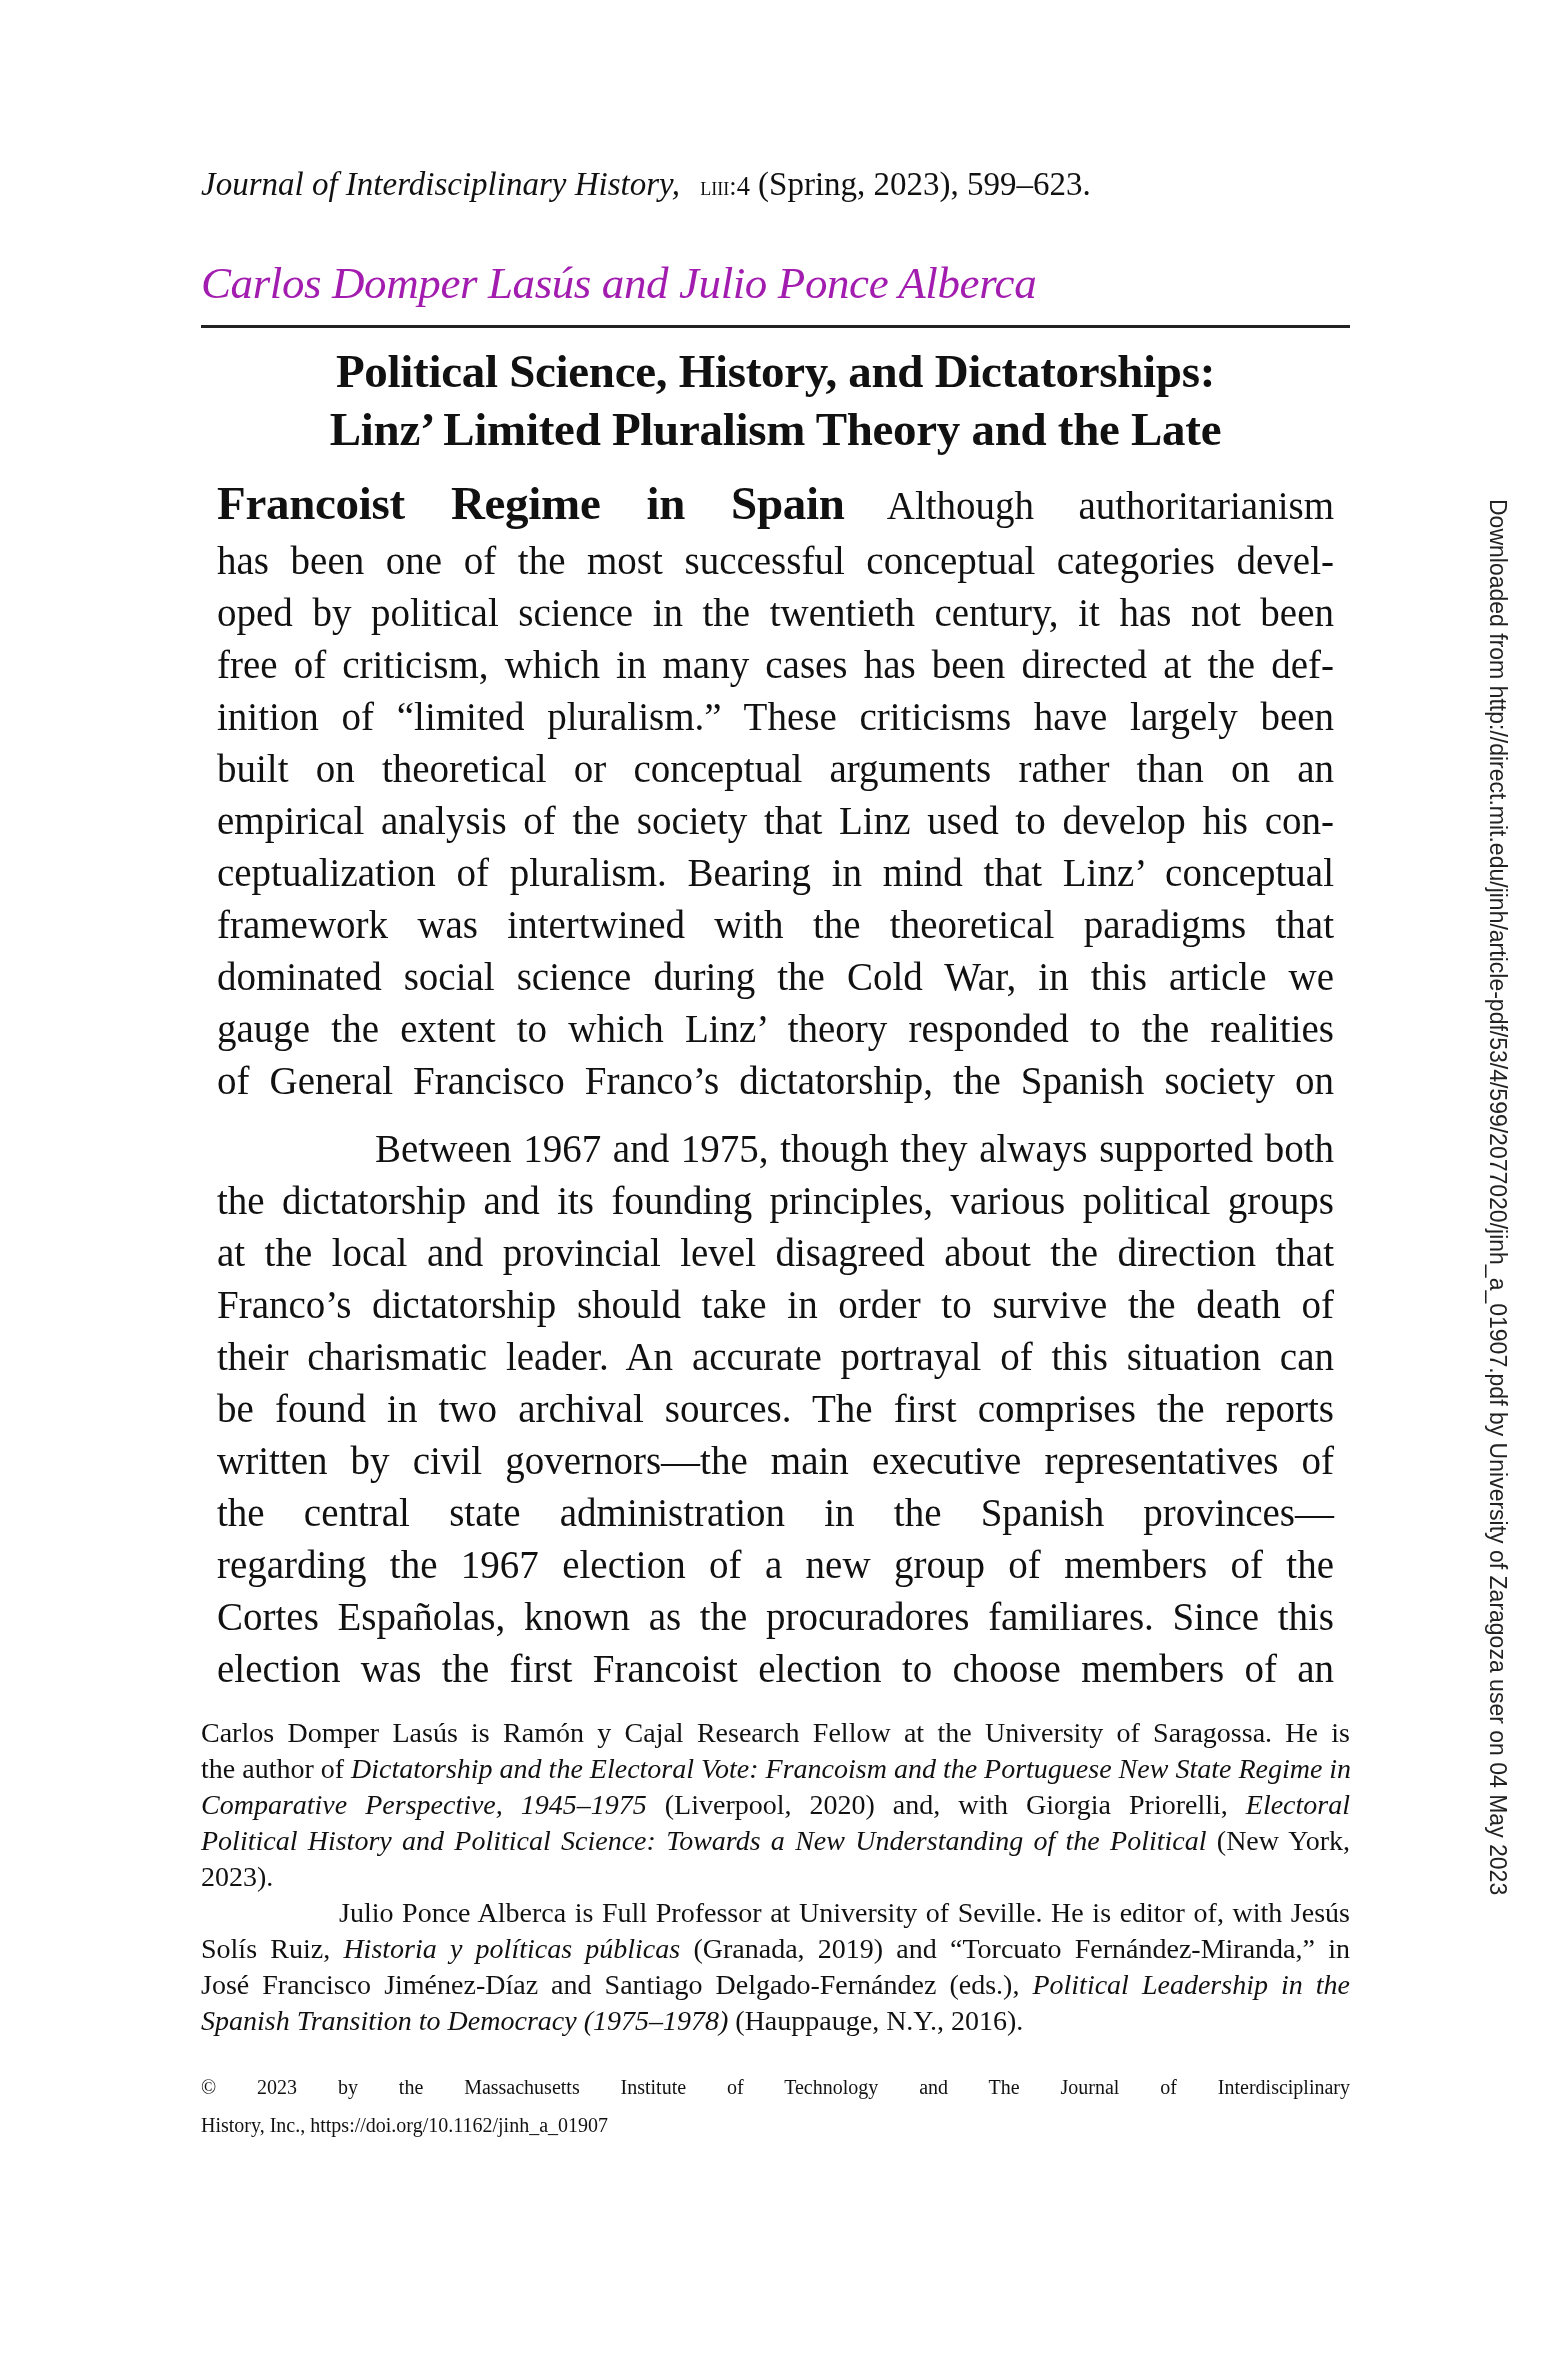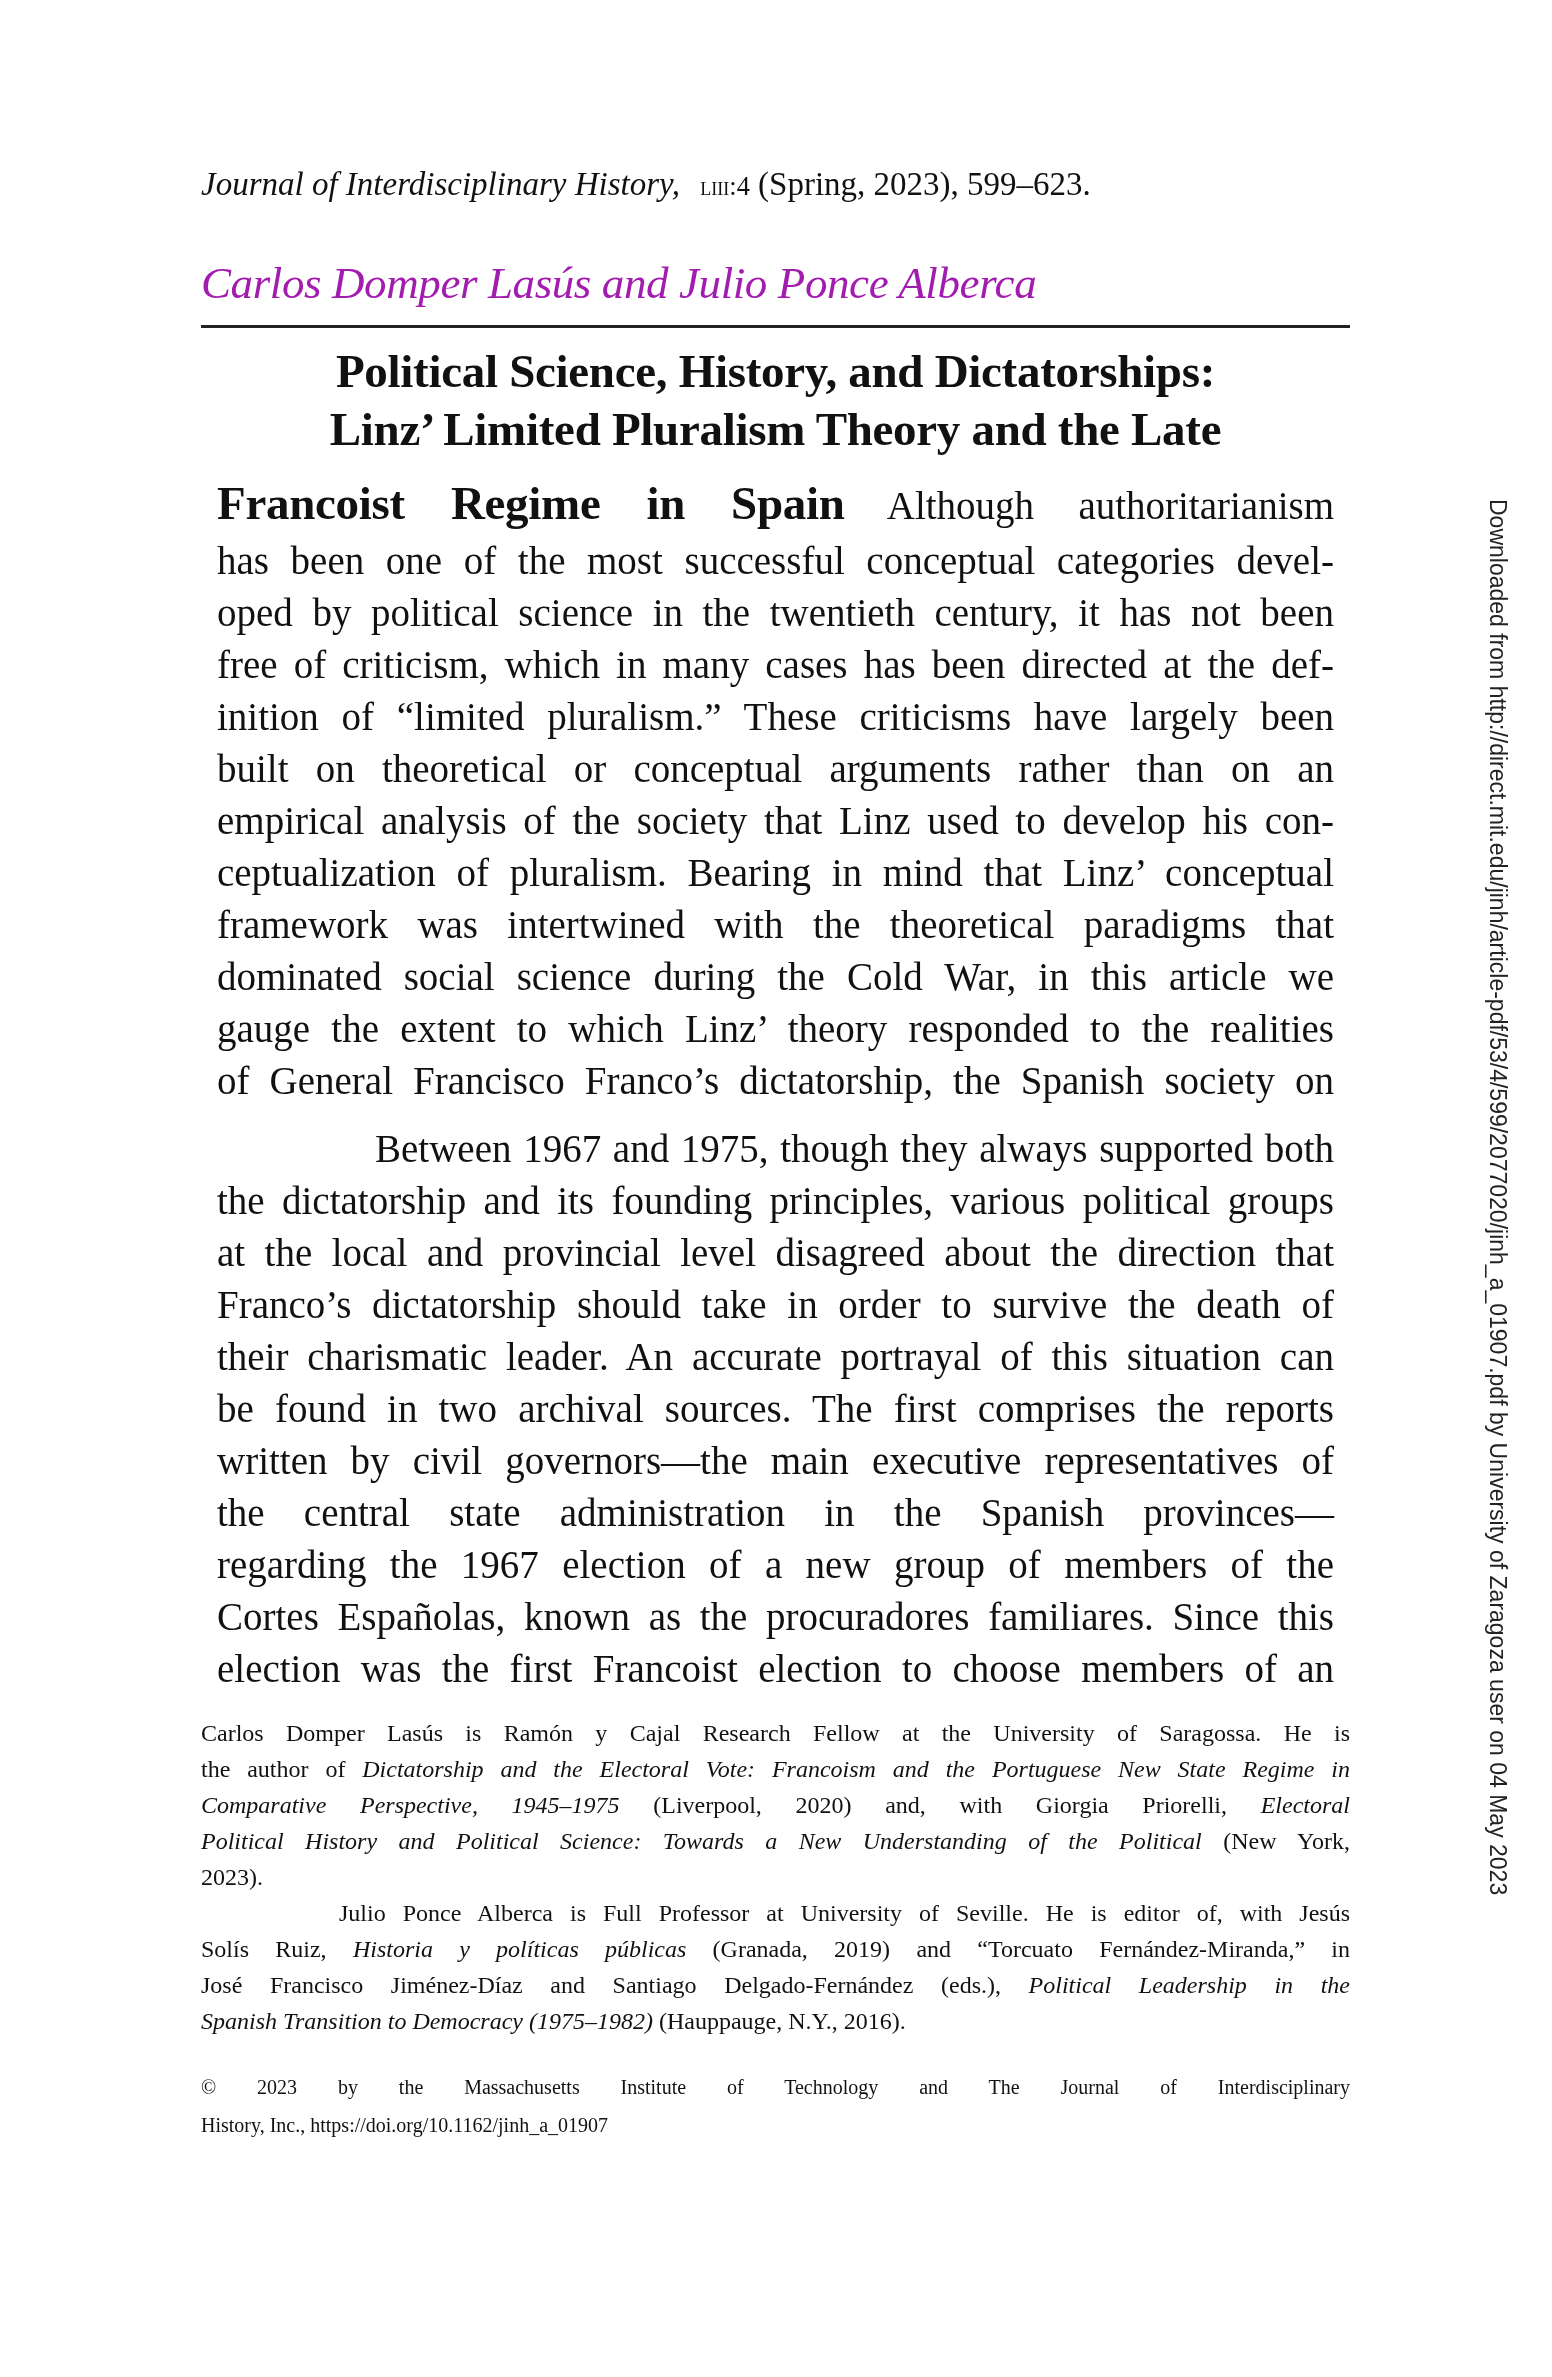--- a/index.html
+++ b/index.html
@@ -27,21 +27,21 @@
   #body-text .title-line {
     display: block; font-weight: bold; font-size: 47px; line-height: 58px; text-align: center;
     letter-spacing: -0.3px; white-space: nowrap;
   }
   #body-text .title-inline { font-weight: bold; font-size: 47px; letter-spacing: -0.3px; }
   #body-text p { margin: 16px; }
   .ln { display: block; text-align-last: justify; white-space: nowrap; }
   .ln-last { display: block; white-space: nowrap; }
   #footnotes {
     position: absolute; left: 201px; top: 1715px; width: 1149px;
-    font-family: "Liberation Serif", serif; font-size: 24px; line-height: 36px; color: #111;
+    font-family: "Liberation Serif", serif; font-size: 28px; line-height: 36px; color: #111;
   }
   #footnotes p { margin: 0; }
   #footnotes p.indent .ln:first-child { text-indent: 69px; }
   #footnotes i { font-style: italic; }
   #copyright {
     position: absolute; left: 201px; top: 2068px; width: 1149px;
     font-family: "Liberation Serif", serif; font-size: 20px; line-height: 38px; color: #111;
   }
   #watermark {
     position: absolute; left: 1484px; top: 499px;
@@ -100,21 +100,21 @@
     <span class="ln">Carlos Domper Lasús is Ramón y Cajal Research Fellow at the University of Saragossa. He is</span>
     <span class="ln"><span>the author of </span><i>Dictatorship and the Electoral Vote: Francoism and the Portuguese New State Regime in</i></span>
     <span class="ln"><i>Comparative Perspective, 1945–1975</i><span> (Liverpool, 2020) and, with Giorgia Priorelli, </span><i>Electoral</i></span>
     <span class="ln"><i>Political History and Political Science: Towards a New Understanding of the Political</i><span> (New York,</span></span>
     <span class="ln-last">2023).</span>
   </p>
   <p class="indent">
     <span class="ln" style="padding-left:69px;">Julio Ponce Alberca is Full Professor at University of Seville. He is editor of, with Jesús</span>
     <span class="ln"><span>Solís Ruiz, </span><i>Historia y políticas públicas</i><span> (Granada, 2019) and “Torcuato Fernández-Miranda,” in</span></span>
     <span class="ln"><span>José Francisco Jiménez-Díaz and Santiago Delgado-Fernández (eds.), </span><i>Political Leadership in the</i></span>
-    <span class="ln-last"><i>Spanish Transition to Democracy (1975–1982)</i><span> (Hauppauge, N.Y., 2016).</span></span>
+    <span class="ln-last"><i>Spanish Transition to Democracy (1975–1978)</i><span> (Hauppauge, N.Y., 2016).</span></span>
   </p>
 </div>
 
 <div id="copyright">
   <span class="ln">© 2023 by the Massachusetts Institute of Technology and The Journal of Interdisciplinary</span>
   <span class="ln-last">History, Inc., https://doi.org/10.1162/jinh_a_01907</span>
 </div>
 
 <div id="watermark">Downloaded from http://direct.mit.edu/jinh/article-pdf/53/4/599/2077020/jinh_a_01907.pdf by University of Zaragoza user on 04 May 2023</div>
 

